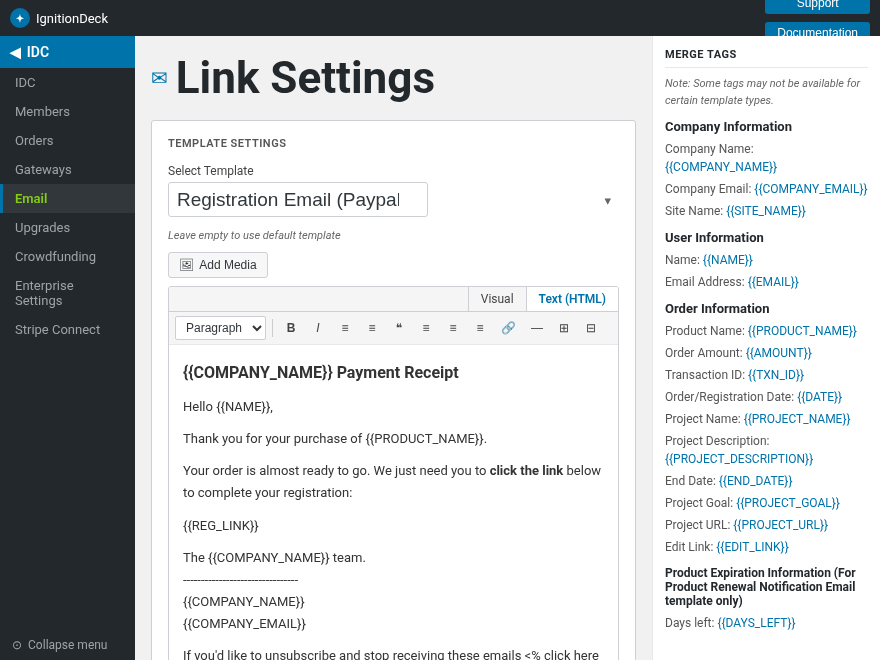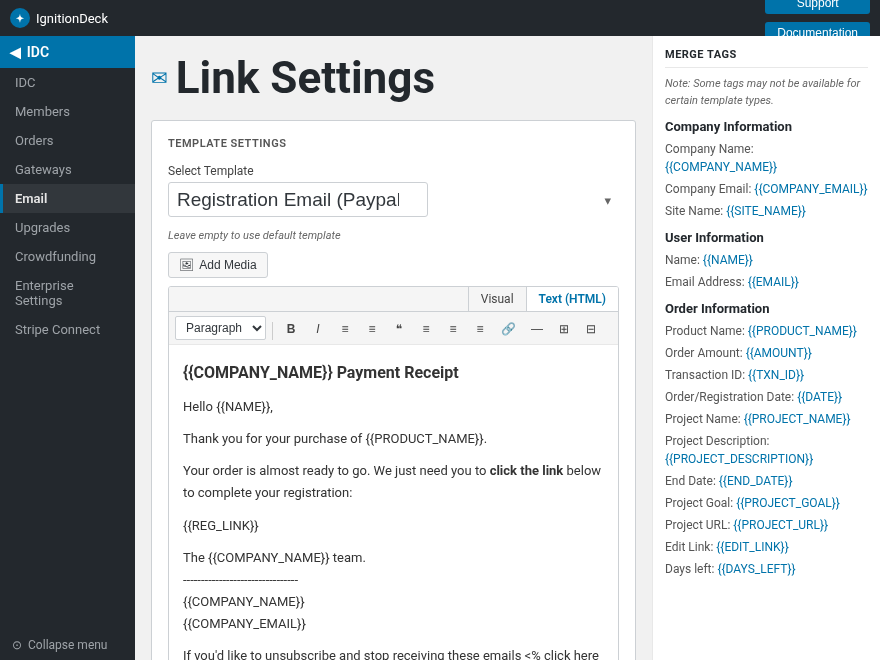--- a/index.html
+++ b/index.html
@@ -76,21 +76,21 @@
       padding: 7px 12px;
       font-size: 13px;
       cursor: pointer;
       display: flex;
       align-items: center;
       gap: 6px;
       border-left: 3px solid transparent;
     }
     .sidebar-item.active {
       background: #32373c;
-      color: #e5e5e5;
+      color: #84cc16;
       font-weight: 600;
       border-left-color: #0073aa;
     }
     .sidebar-bottom {
       margin-top: auto;
       padding: 8px 12px;
       color: #9ea3a8;
       font-size: 12px;
       cursor: pointer;
       display: flex;
@@ -211,21 +211,21 @@
     .editor-tab.active {
       background: #fff;
       color: #0073aa;
       font-weight: 600;
     }
     .editor-toolbar {
       background: #f5f5f5;
       border-bottom: 1px solid #e8e8e8;
       padding: 4px 6px;
       display: flex;
-      align-items: flex-end;
+      align-items: center;
       gap: 3px;
       flex-wrap: wrap;
     }
     .toolbar-select {
       padding: 3px 6px;
       border: 1px solid #ccd0d4;
       border-radius: 2px;
       font-size: 12px;
       background: #fff;
       color: #32373c;
@@ -446,18 +446,19 @@
         <div class="merge-item">Order/Registration Date: <span>{{DATE}}</span></div>
         <div class="merge-item">Project Name: <span>{{PROJECT_NAME}}</span></div>
         <div class="merge-item">Project Description: <span>{{PROJECT_DESCRIPTION}}</span></div>
         <div class="merge-item">End Date: <span>{{END_DATE}}</span></div>
         <div class="merge-item">Project Goal: <span>{{PROJECT_GOAL}}</span></div>
         <div class="merge-item">Project URL: <span>{{PROJECT_URL}}</span></div>
         <div class="merge-item">Edit Link: <span>{{EDIT_LINK}}</span></div>
       </div>
 
       <div>
+        <div class="merge-section-title" style="font-size:12px;">Product Expiration Information (For Product Renewal Notification Email template only)</div>
         <div class="merge-item">Days left: <span>{{DAYS_LEFT}}</span></div>
       </div>
     </div>
 
   </div>
 </div>
 
 </body></html>

